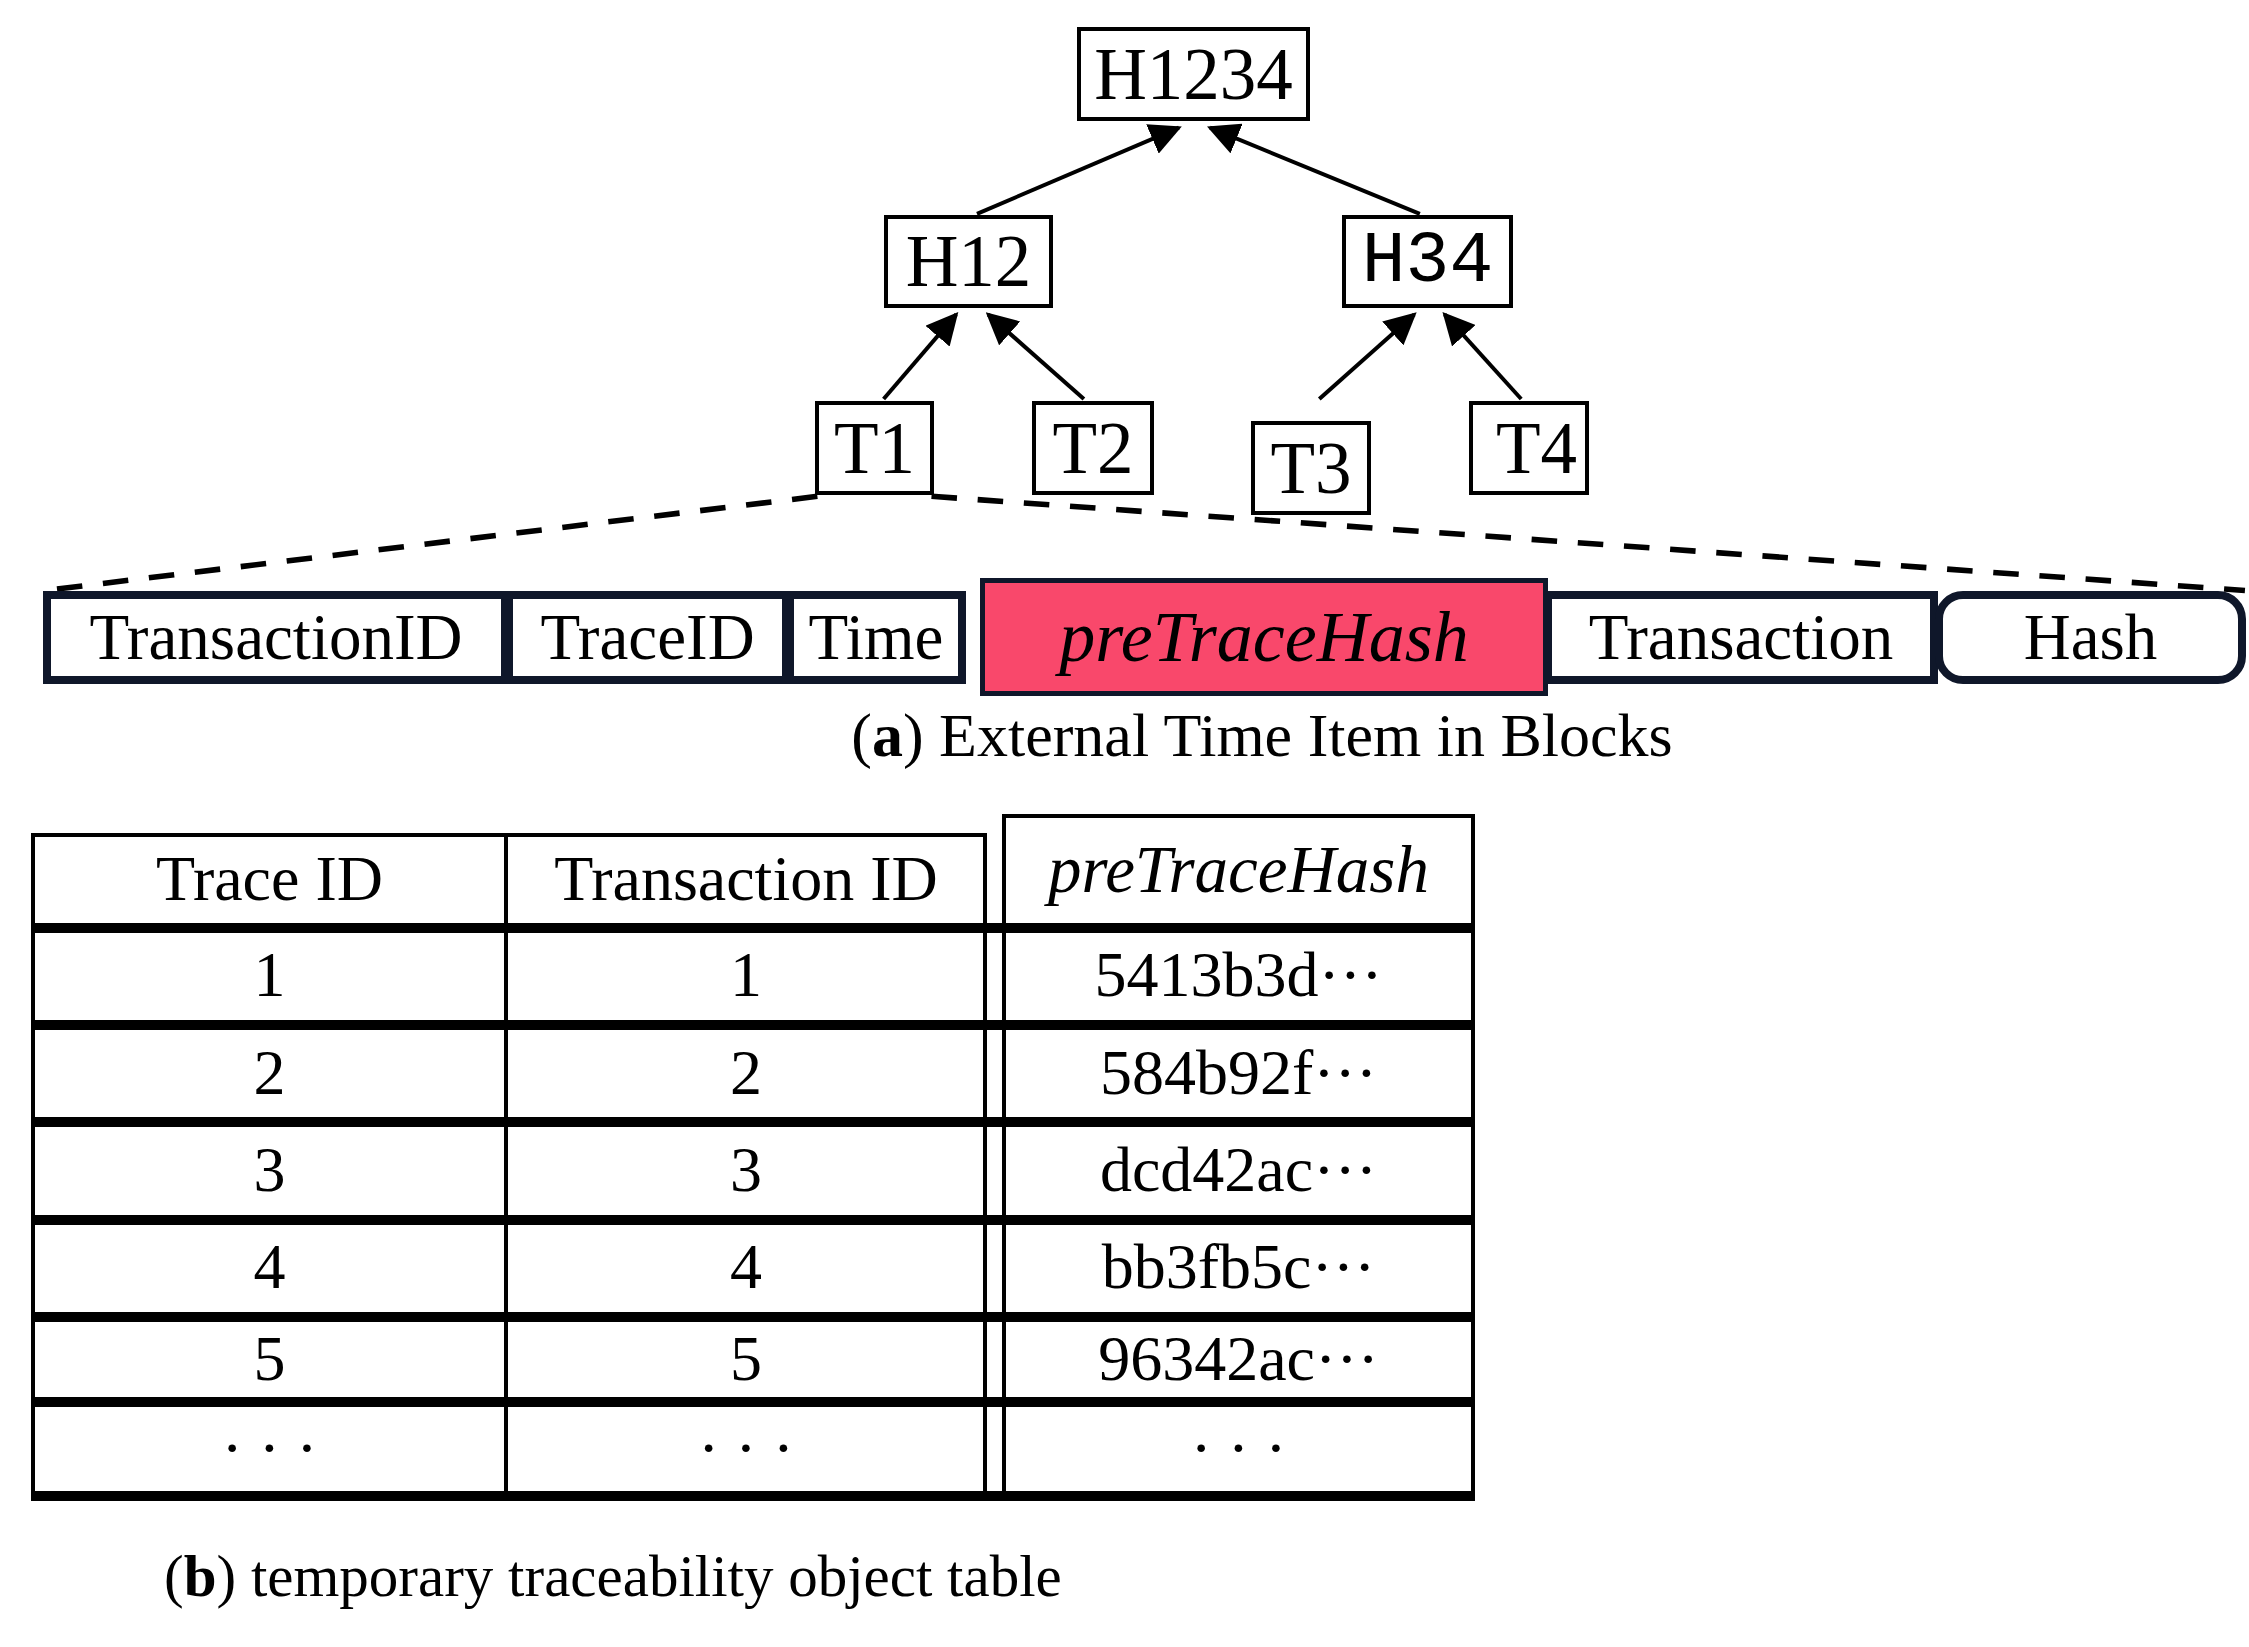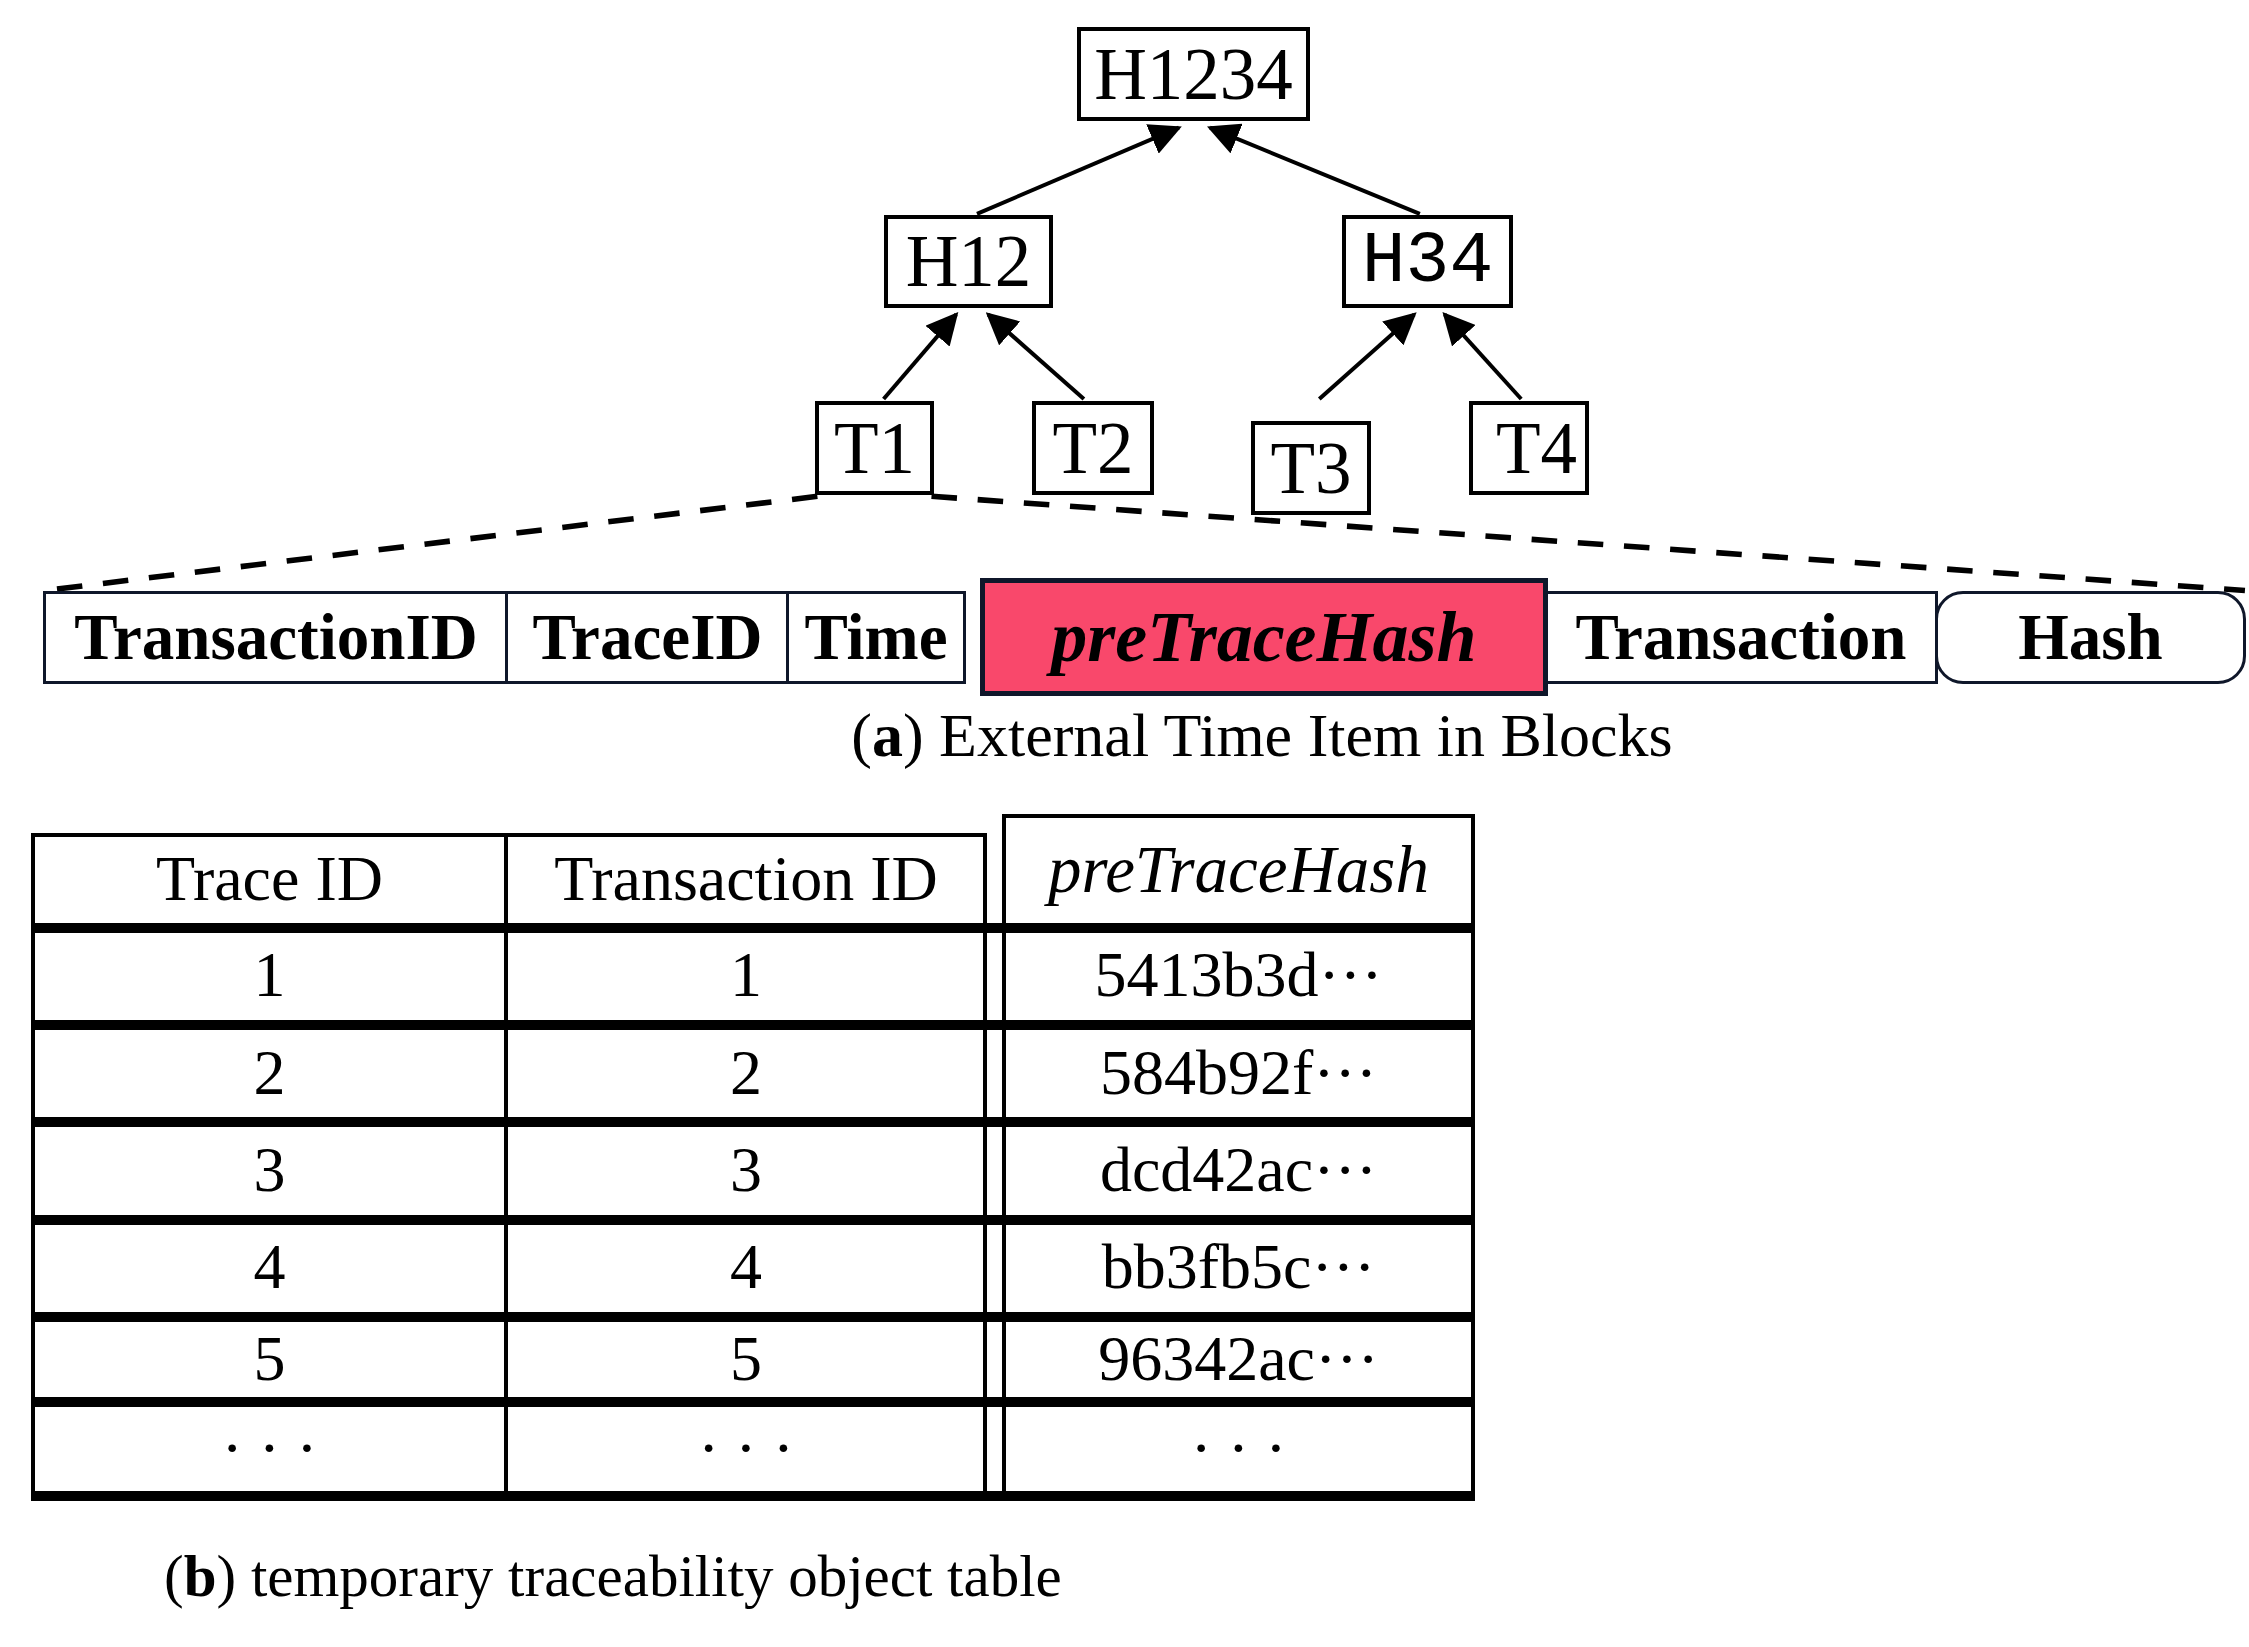--- a/index.html
+++ b/index.html
@@ -15,24 +15,24 @@
   
   .node{
     position:absolute;z-index:2;background:#fff;
     border:4px solid #000;box-sizing:border-box;
     display:flex;align-items:center;justify-content:center;
     font-size:73px;line-height:1;
   }
   
   .acell{
     position:absolute;z-index:2;background:#fff;
-    border:3px solid #0f172a;box-sizing:border-box;
+    border:8px solid #0f172a;box-sizing:border-box;
     top:591px;height:93px;
     display:flex;align-items:center;justify-content:center;
-    font-size:65px;line-height:1;font-weight:bold;
+    font-size:65px;line-height:1;
   }
   .ared{
     z-index:3;top:578px;height:118px;
     border-width:5.6px;
     font-style:italic;font-size:72px;
   }
   .caption{
     position:absolute;z-index:2;
     font-size:62px;line-height:1.1;
   }

